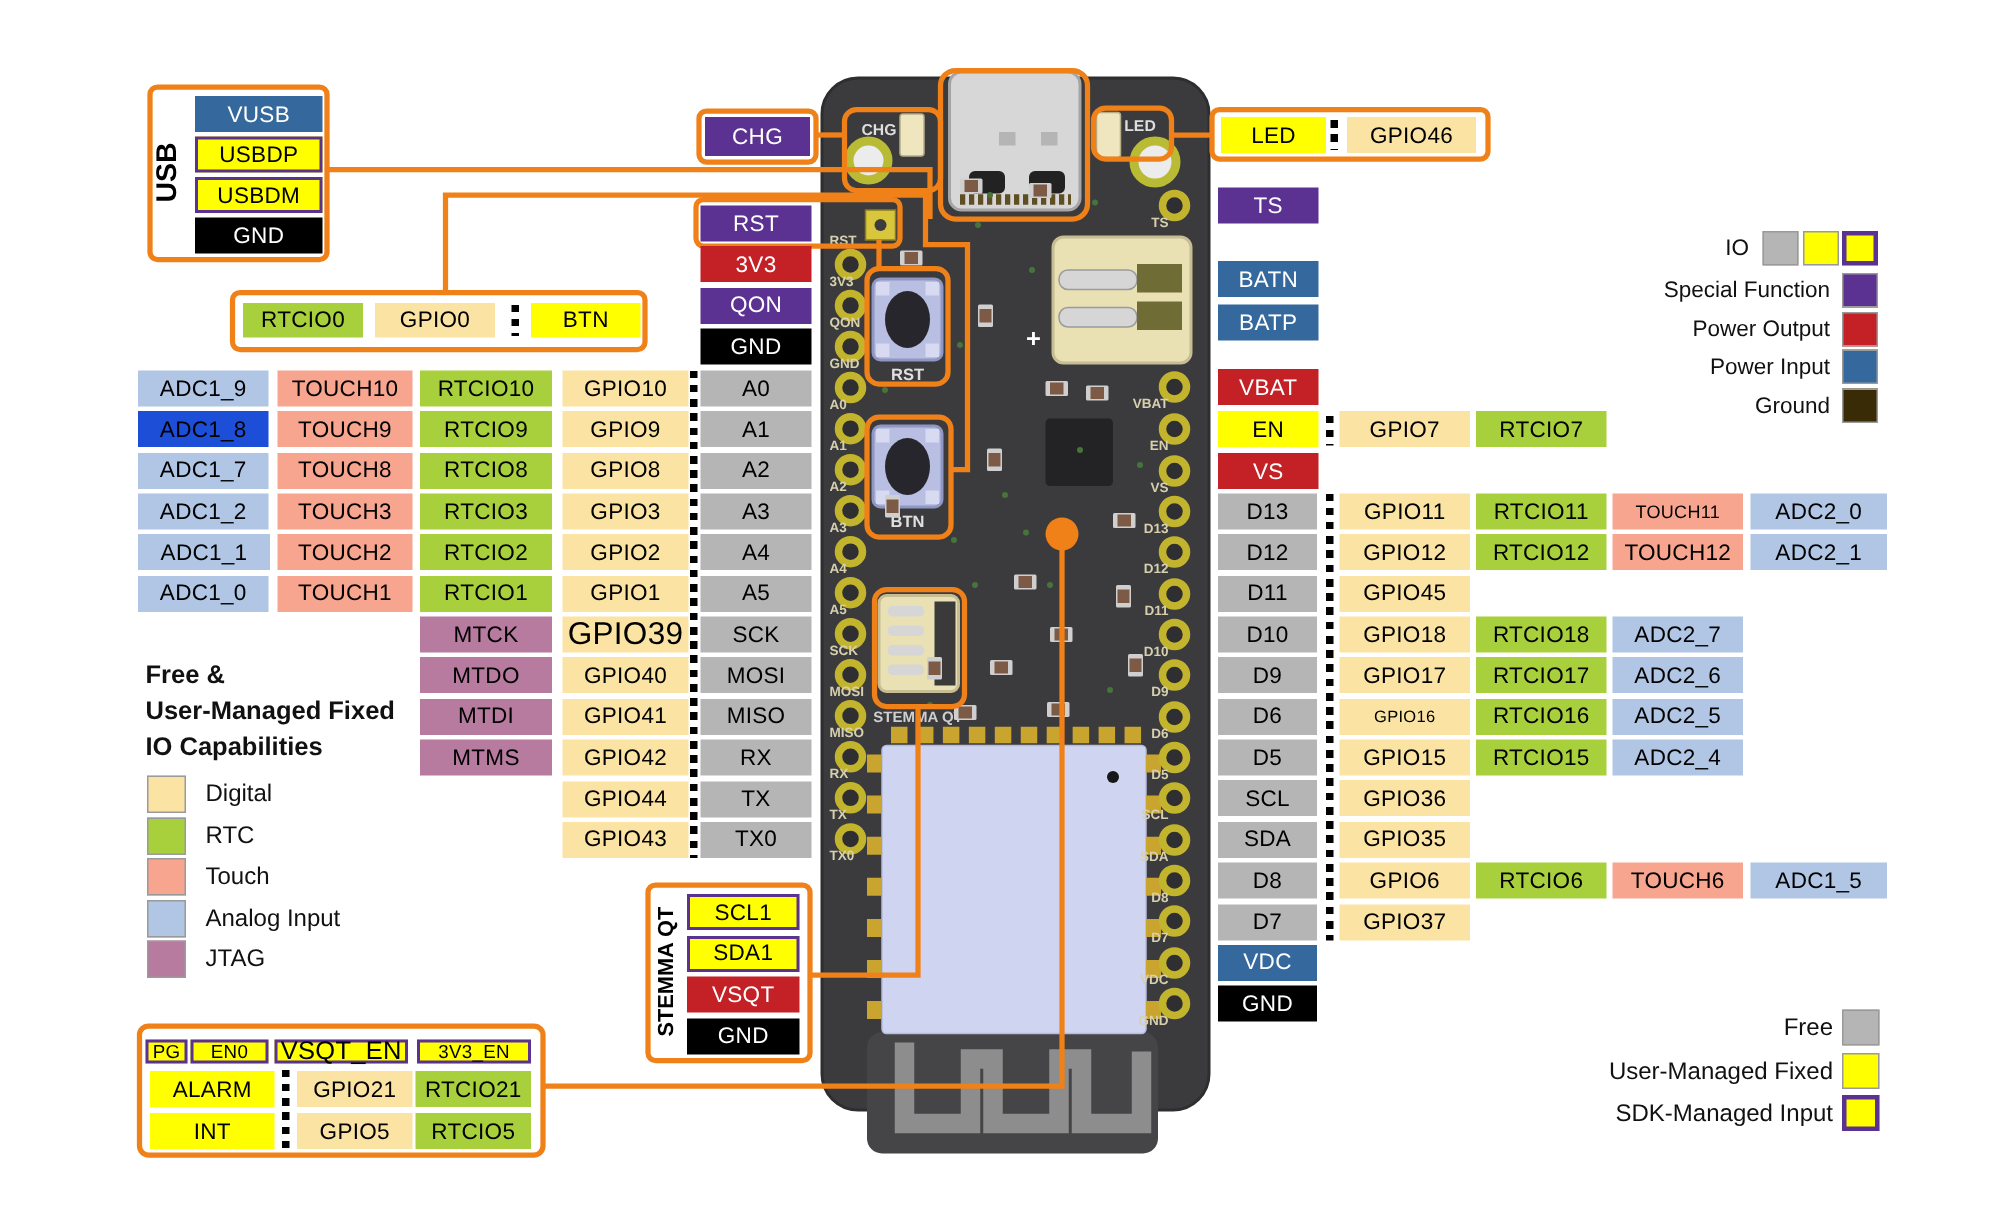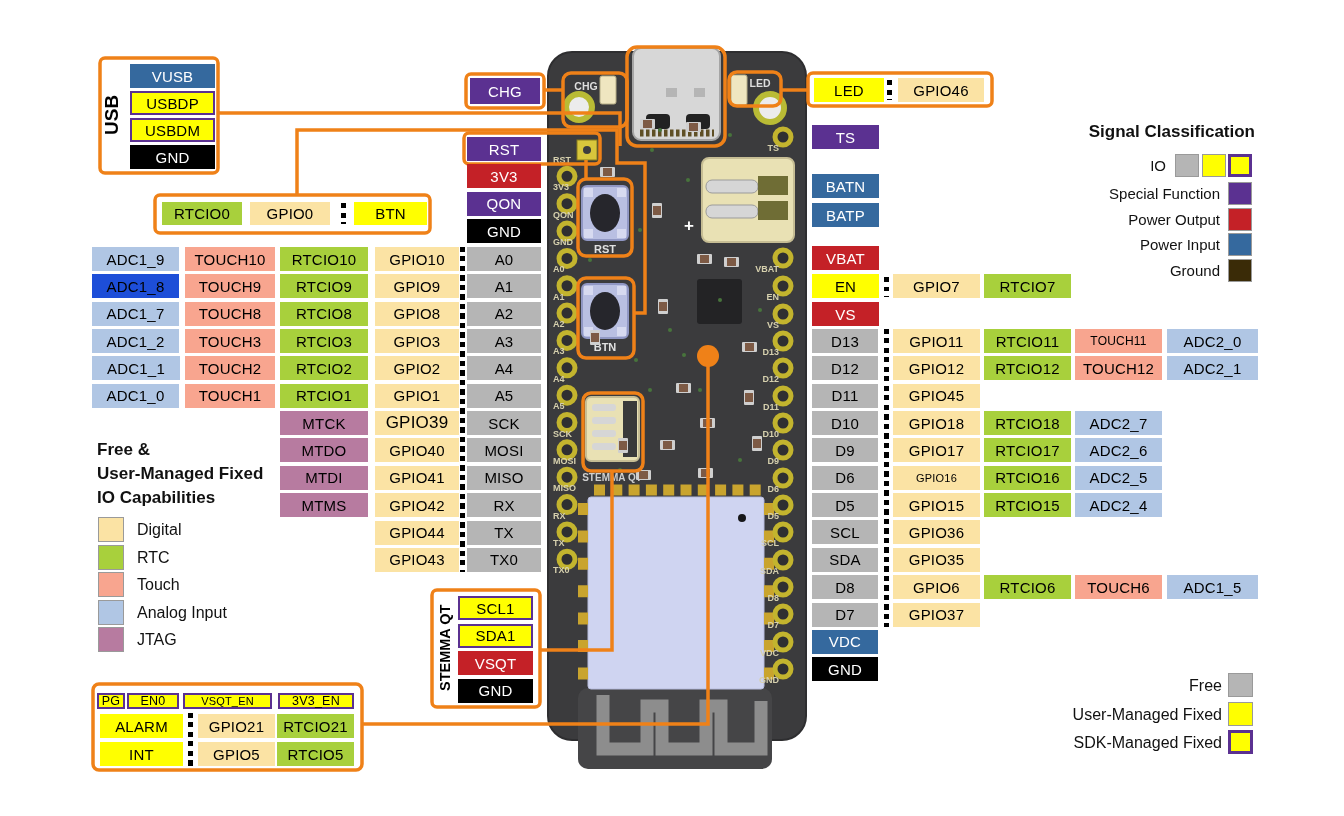--- a/index.html
+++ b/index.html
@@ -238,21 +238,20 @@
       <polyline points="781,90 808,90"></polyline>
       <polyline points="540,650 612,650 612,471"></polyline>
       <polyline points="362,724 708,724 708,362"></polyline>
       <circle cx="708" cy="356" r="11" fill="#EF8118" stroke="none"></circle>
     </g>
   </svg>
 
   <div class="vlabel" style="left:99px;top:63px;width:26px;height:104px;font-size:19px;">USB</div>
   <div class="vlabel" style="left:433px;top:594px;width:23px;height:108px;font-size:14.5px;">STEMMA QT</div>
 
-  <div class="lbl" style="left:1000px;top:122px;width:255px;text-align:right;font-weight:bold;font-size:17px;">Signal Classification</div>
   <div class="lbl" style="left:1000px;top:157px;width:166px;text-align:right;font-size:15px;">IO</div>
   <div class="lbl" style="left:97px;top:440px;font-weight:bold;font-size:17px;">Free &amp;</div>
   <div class="lbl" style="left:97px;top:464px;font-weight:bold;font-size:17px;">User-Managed Fixed</div>
   <div class="lbl" style="left:97px;top:488px;font-weight:bold;font-size:17px;">IO Capabilities</div>
 <div class="pbox" style="left: 130px; top: 64px; width: 85px; height: 24px; background: rgb(53, 105, 158); color: rgb(255, 255, 255); font-size: 15px;">VUSB</div>
     <div class="pbox" style="left: 130px; top: 91.1px; width: 85px; height: 24px; background: rgb(255, 255, 0); color: rgb(0, 0, 0); font-size: 15px; border: 2.5px solid rgb(91, 49, 145);">USBDP</div>
     <div class="pbox" style="left: 130px; top: 118.2px; width: 85px; height: 24px; background: rgb(255, 255, 0); color: rgb(0, 0, 0); font-size: 15px; border: 2.5px solid rgb(91, 49, 145);">USBDM</div>
     <div class="pbox" style="left: 130px; top: 145.3px; width: 85px; height: 24px; background: rgb(0, 0, 0); color: rgb(255, 255, 255); font-size: 15px;">GND</div>
     <div class="pbox" style="left: 162px; top: 202px; width: 80px; height: 23px; background: rgb(168, 208, 60); color: rgb(0, 0, 0); font-size: 15px;">RTCIO0</div>
     <div class="pbox" style="left: 250px; top: 202px; width: 80px; height: 23px; background: rgb(251, 227, 164); color: rgb(0, 0, 0); font-size: 15px;">GPIO0</div>
@@ -287,21 +286,21 @@
     <div class="pbox" style="left: 185px; top: 356.4px; width: 90px; height: 24px; background: rgb(248, 165, 143); color: rgb(0, 0, 0); font-size: 15px;">TOUCH2</div>
     <div class="pbox" style="left: 280px; top: 356.4px; width: 88px; height: 24px; background: rgb(168, 208, 60); color: rgb(0, 0, 0); font-size: 15px;">RTCIO2</div>
     <div class="pbox" style="left: 375px; top: 356.4px; width: 84px; height: 24px; background: rgb(251, 227, 164); color: rgb(0, 0, 0); font-size: 15px;">GPIO2</div>
     <div class="pbox" style="left: 467px; top: 356.4px; width: 74px; height: 24px; background: rgb(181, 181, 181); color: rgb(0, 0, 0); font-size: 15px;">A4</div>
     <div class="pbox" style="left: 92px; top: 383.75px; width: 87px; height: 24px; background: rgb(176, 198, 228); color: rgb(0, 0, 0); font-size: 15px;">ADC1_0</div>
     <div class="pbox" style="left: 185px; top: 383.75px; width: 90px; height: 24px; background: rgb(248, 165, 143); color: rgb(0, 0, 0); font-size: 15px;">TOUCH1</div>
     <div class="pbox" style="left: 280px; top: 383.75px; width: 88px; height: 24px; background: rgb(168, 208, 60); color: rgb(0, 0, 0); font-size: 15px;">RTCIO1</div>
     <div class="pbox" style="left: 375px; top: 383.75px; width: 84px; height: 24px; background: rgb(251, 227, 164); color: rgb(0, 0, 0); font-size: 15px;">GPIO1</div>
     <div class="pbox" style="left: 467px; top: 383.75px; width: 74px; height: 24px; background: rgb(181, 181, 181); color: rgb(0, 0, 0); font-size: 15px;">A5</div>
     <div class="pbox" style="left: 280px; top: 411.1px; width: 88px; height: 24px; background: rgb(183, 123, 160); color: rgb(0, 0, 0); font-size: 15px;">MTCK</div>
-    <div class="pbox" style="left: 375px; top: 411.1px; width: 84px; height: 24px; background: rgb(251, 227, 164); color: rgb(0, 0, 0); font-size: 17px;">GPIO39</div>
+    <div class="pbox" style="left: 375px; top: 411.1px; width: 84px; height: 24px; background: rgb(251, 227, 164); color: rgb(0, 0, 0); font-size: 21px;">GPIO39</div>
     <div class="pbox" style="left: 467px; top: 411.1px; width: 74px; height: 24px; background: rgb(181, 181, 181); color: rgb(0, 0, 0); font-size: 15px;">SCK</div>
     <div class="pbox" style="left: 280px; top: 438.45px; width: 88px; height: 24px; background: rgb(183, 123, 160); color: rgb(0, 0, 0); font-size: 15px;">MTDO</div>
     <div class="pbox" style="left: 375px; top: 438.45px; width: 84px; height: 24px; background: rgb(251, 227, 164); color: rgb(0, 0, 0); font-size: 15px;">GPIO40</div>
     <div class="pbox" style="left: 467px; top: 438.45px; width: 74px; height: 24px; background: rgb(181, 181, 181); color: rgb(0, 0, 0); font-size: 15px;">MOSI</div>
     <div class="pbox" style="left: 280px; top: 465.8px; width: 88px; height: 24px; background: rgb(183, 123, 160); color: rgb(0, 0, 0); font-size: 15px;">MTDI</div>
     <div class="pbox" style="left: 375px; top: 465.8px; width: 84px; height: 24px; background: rgb(251, 227, 164); color: rgb(0, 0, 0); font-size: 15px;">GPIO41</div>
     <div class="pbox" style="left: 467px; top: 465.8px; width: 74px; height: 24px; background: rgb(181, 181, 181); color: rgb(0, 0, 0); font-size: 15px;">MISO</div>
     <div class="pbox" style="left: 280px; top: 493.15px; width: 88px; height: 24px; background: rgb(183, 123, 160); color: rgb(0, 0, 0); font-size: 15px;">MTMS</div>
     <div class="pbox" style="left: 375px; top: 493.15px; width: 84px; height: 24px; background: rgb(251, 227, 164); color: rgb(0, 0, 0); font-size: 15px;">GPIO42</div>
     <div class="pbox" style="left: 467px; top: 493.15px; width: 74px; height: 24px; background: rgb(181, 181, 181); color: rgb(0, 0, 0); font-size: 15px;">RX</div>
@@ -359,21 +358,21 @@
     <div class="pbox" style="left: 984px; top: 575.15px; width: 87px; height: 24px; background: rgb(168, 208, 60); color: rgb(0, 0, 0); font-size: 15px;">RTCIO6</div>
     <div class="pbox" style="left: 1075px; top: 575.15px; width: 87px; height: 24px; background: rgb(248, 165, 143); color: rgb(0, 0, 0); font-size: 15px;">TOUCH6</div>
     <div class="pbox" style="left: 1167px; top: 575.15px; width: 91px; height: 24px; background: rgb(176, 198, 228); color: rgb(0, 0, 0); font-size: 15px;">ADC1_5</div>
     <div class="pbox" style="left: 812px; top: 602.5px; width: 66px; height: 24px; background: rgb(181, 181, 181); color: rgb(0, 0, 0); font-size: 15px;">D7</div>
     <div class="pbox" style="left: 893px; top: 602.5px; width: 87px; height: 24px; background: rgb(251, 227, 164); color: rgb(0, 0, 0); font-size: 15px;">GPIO37</div>
     <div class="pbox" style="left: 812px; top: 629.85px; width: 66px; height: 24px; background: rgb(53, 105, 158); color: rgb(255, 255, 255); font-size: 15px;">VDC</div>
     <div class="pbox" style="left: 812px; top: 657.2px; width: 66px; height: 24px; background: rgb(0, 0, 0); color: rgb(255, 255, 255); font-size: 15px;">GND</div>
     <div class="dotcol" style="left: 884px; top: 329px; height: 298px;"></div>
     <div class="pbox" style="left: 97px; top: 693px; width: 28px; height: 16px; background: rgb(255, 255, 0); color: rgb(0, 0, 0); font-size: 12.5px; border: 2.5px solid rgb(91, 49, 145);">PG</div>
     <div class="pbox" style="left: 127px; top: 693px; width: 52px; height: 16px; background: rgb(255, 255, 0); color: rgb(0, 0, 0); font-size: 12.5px; border: 2.5px solid rgb(91, 49, 145);">EN0</div>
-    <div class="pbox" style="left: 183px; top: 693px; width: 89px; height: 16px; background: rgb(255, 255, 0); color: rgb(0, 0, 0); font-size: 11px; border: 2.5px solid rgb(91, 49, 145);">VSQT_EN</div>
+    <div class="pbox" style="left: 183px; top: 693px; width: 89px; height: 16px; background: rgb(255, 255, 0); color: rgb(0, 0, 0); font-size: 17px; border: 2.5px solid rgb(91, 49, 145);">VSQT_EN</div>
     <div class="pbox" style="left: 278px; top: 693px; width: 76px; height: 16px; background: rgb(255, 255, 0); color: rgb(0, 0, 0); font-size: 12.5px; border: 2.5px solid rgb(91, 49, 145);">3V3_EN</div>
     <div class="pbox" style="left: 100px; top: 714px; width: 83px; height: 24px; background: rgb(255, 255, 0); color: rgb(0, 0, 0); font-size: 15px;">ALARM</div>
     <div class="pbox" style="left: 198px; top: 714px; width: 77px; height: 24px; background: rgb(251, 227, 164); color: rgb(0, 0, 0); font-size: 15px;">GPIO21</div>
     <div class="pbox" style="left: 277px; top: 714px; width: 77px; height: 24px; background: rgb(168, 208, 60); color: rgb(0, 0, 0); font-size: 15px;">RTCIO21</div>
     <div class="pbox" style="left: 100px; top: 742px; width: 83px; height: 24px; background: rgb(255, 255, 0); color: rgb(0, 0, 0); font-size: 15px;">INT</div>
     <div class="pbox" style="left: 198px; top: 742px; width: 77px; height: 24px; background: rgb(251, 227, 164); color: rgb(0, 0, 0); font-size: 15px;">GPIO5</div>
     <div class="pbox" style="left: 277px; top: 742px; width: 77px; height: 24px; background: rgb(168, 208, 60); color: rgb(0, 0, 0); font-size: 15px;">RTCIO5</div>
     <div class="dotcol" style="left: 188px; top: 713px; height: 55px;"></div>
     <div class="pbox" style="left: 458px; top: 596px; width: 75px; height: 24px; background: rgb(255, 255, 0); color: rgb(0, 0, 0); font-size: 15px; border: 2.5px solid rgb(91, 49, 145);">SCL1</div>
     <div class="pbox" style="left: 458px; top: 623.6px; width: 75px; height: 24px; background: rgb(255, 255, 0); color: rgb(0, 0, 0); font-size: 15px; border: 2.5px solid rgb(91, 49, 145);">SDA1</div>
@@ -387,21 +386,21 @@
     <div class="lbl" style="left: 1000px; top: 210.6px; font-size: 15px; text-align: right; font-weight: normal; width: 220px;">Power Output</div>
     <div class="swatch" style="left: 1228px; top: 207.6px; width: 24px; height: 23px; background: rgb(196, 33, 39);"></div>
     <div class="lbl" style="left: 1000px; top: 236.2px; font-size: 15px; text-align: right; font-weight: normal; width: 220px;">Power Input</div>
     <div class="swatch" style="left: 1228px; top: 233.2px; width: 24px; height: 23px; background: rgb(53, 105, 158);"></div>
     <div class="lbl" style="left: 1000px; top: 261.8px; font-size: 15px; text-align: right; font-weight: normal; width: 220px;">Ground</div>
     <div class="swatch" style="left: 1228px; top: 258.8px; width: 24px; height: 23px; background: rgb(58, 43, 7);"></div>
     <div class="lbl" style="left: 1000px; top: 677px; font-size: 16px; text-align: right; font-weight: normal; width: 222px;">Free</div>
     <div class="swatch" style="left: 1228px; top: 673px; width: 25px; height: 24px; background: rgb(181, 181, 181);"></div>
     <div class="lbl" style="left: 1000px; top: 705.5px; font-size: 16px; text-align: right; font-weight: normal; width: 222px;">User-Managed Fixed</div>
     <div class="swatch" style="left: 1228px; top: 701.5px; width: 25px; height: 24px; background: rgb(255, 255, 0);"></div>
-    <div class="lbl" style="left: 1000px; top: 734px; font-size: 16px; text-align: right; font-weight: normal; width: 222px;">SDK-Managed Fixed</div>
+    <div class="lbl" style="left: 1000px; top: 734px; font-size: 16px; text-align: right; font-weight: normal; width: 222px;">SDK-Managed Input</div>
     <div class="swatch" style="left: 1228px; top: 730px; width: 25px; height: 24px; background: rgb(255, 255, 0); border: 3px solid rgb(91, 49, 145);"></div>
     <div class="swatch" style="left: 98px; top: 517px; width: 26px; height: 25px; background: rgb(251, 227, 164);"></div>
     <div class="lbl" style="left: 137px; top: 521px; font-size: 16px; text-align: left; font-weight: normal;">Digital</div>
     <div class="swatch" style="left: 98px; top: 544.5px; width: 26px; height: 25px; background: rgb(168, 208, 60);"></div>
     <div class="lbl" style="left: 137px; top: 548.5px; font-size: 16px; text-align: left; font-weight: normal;">RTC</div>
     <div class="swatch" style="left: 98px; top: 572px; width: 26px; height: 25px; background: rgb(248, 165, 143);"></div>
     <div class="lbl" style="left: 137px; top: 576px; font-size: 16px; text-align: left; font-weight: normal;">Touch</div>
     <div class="swatch" style="left: 98px; top: 599.5px; width: 26px; height: 25px; background: rgb(176, 198, 228);"></div>
     <div class="lbl" style="left: 137px; top: 603.5px; font-size: 16px; text-align: left; font-weight: normal;">Analog Input</div>
     <div class="swatch" style="left: 98px; top: 627px; width: 26px; height: 25px; background: rgb(183, 123, 160);"></div>

